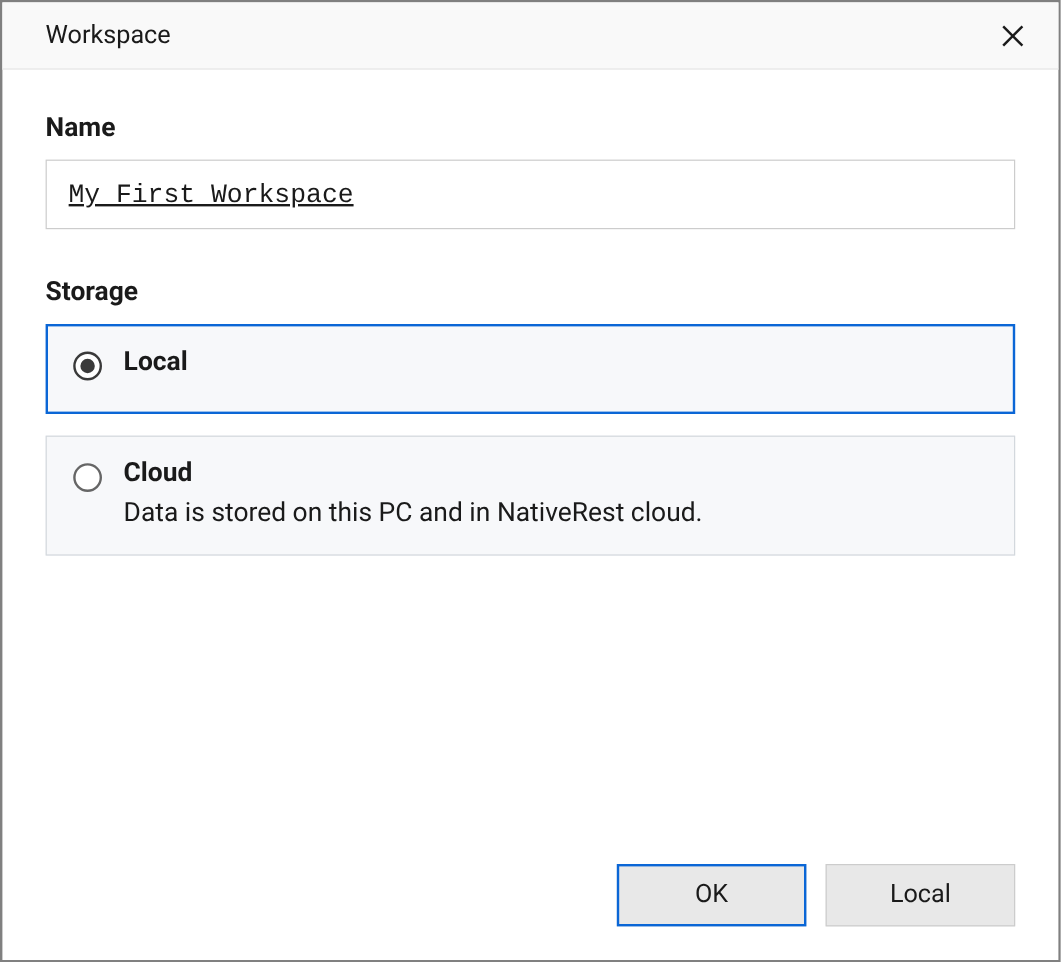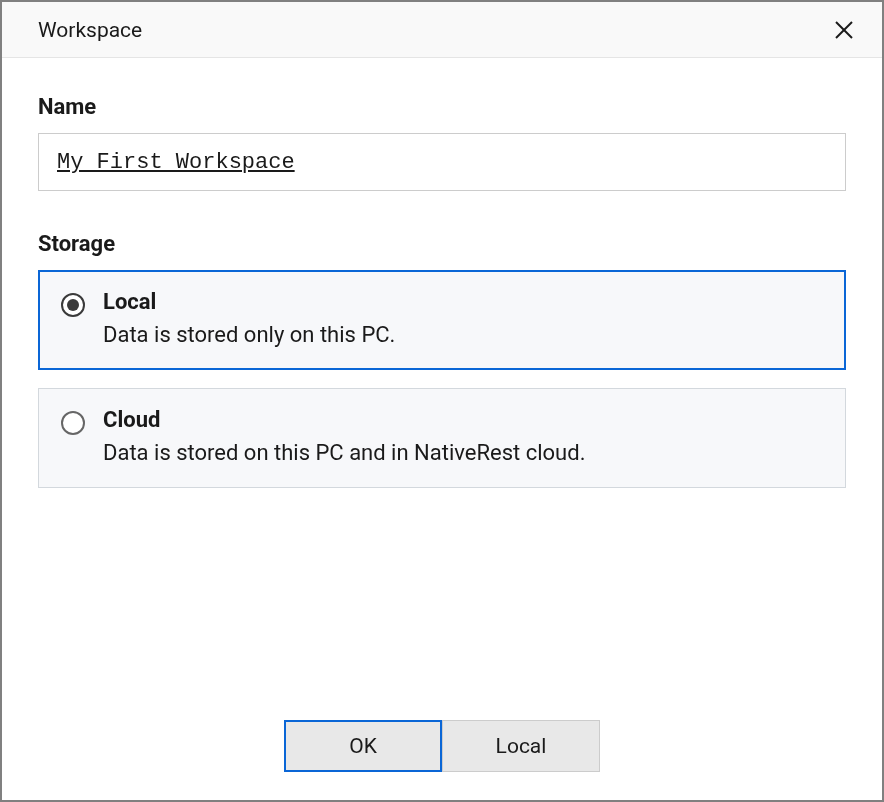--- a/index.html
+++ b/index.html
@@ -128,22 +128,22 @@
       margin-bottom: 8px;
     }
     .option-desc {
       font-size: 22px;
       font-weight: 400;
       color: #1a1a1a;
     }
     .footer {
       padding: 24px 36px 28px 36px;
       display: flex;
-      justify-content: center;
-      gap: 0;
+      justify-content: flex-end;
+      gap: 16px;
     }
     .btn {
       width: 158px;
       height: 52px;
       font-size: 21px;
       font-family: inherit;
       color: #1a1a1a;
       background: #e8e8e8;
       border: 1px solid #ccc;
       cursor: pointer;
@@ -175,21 +175,20 @@
 
     <div class="storage-section">
       <div class="field-label">Storage</div>
 
       <div class="storage-option selected">
         <div class="radio checked">
           <div class="radio-dot"></div>
         </div>
         <div class="option-texts">
           <div class="option-title">Local</div>
-          <div class="option-desc">Data is stored only on this PC.</div>
         </div>
       </div>
 
       <div class="storage-option">
         <div class="radio">
           
         </div>
         <div class="option-texts">
           <div class="option-title">Cloud</div>
           <div class="option-desc">Data is stored on this PC and in NativeRest cloud.</div>

